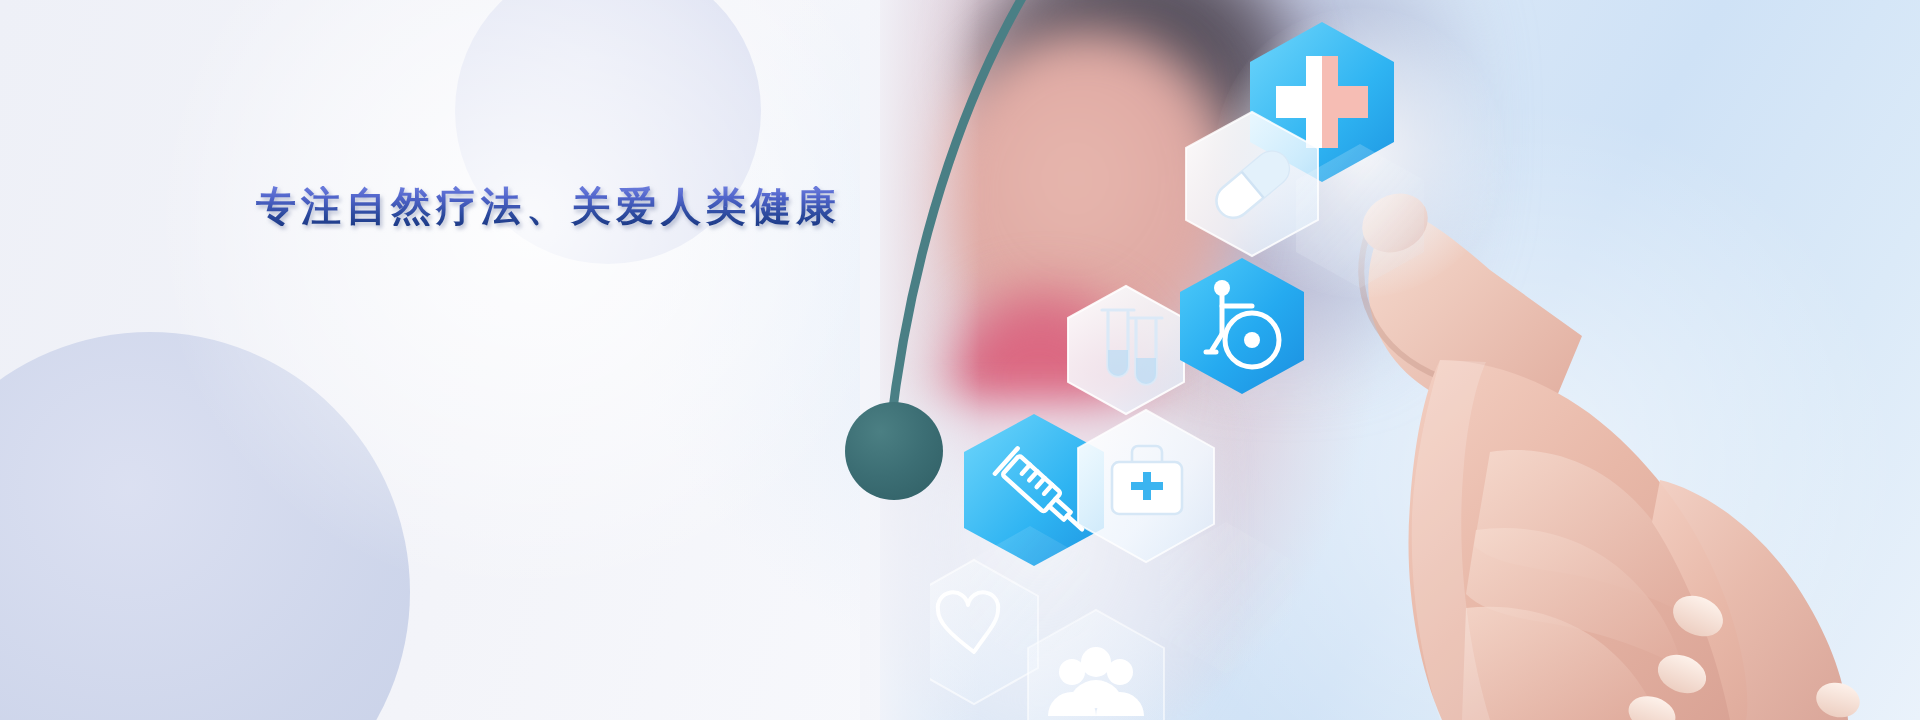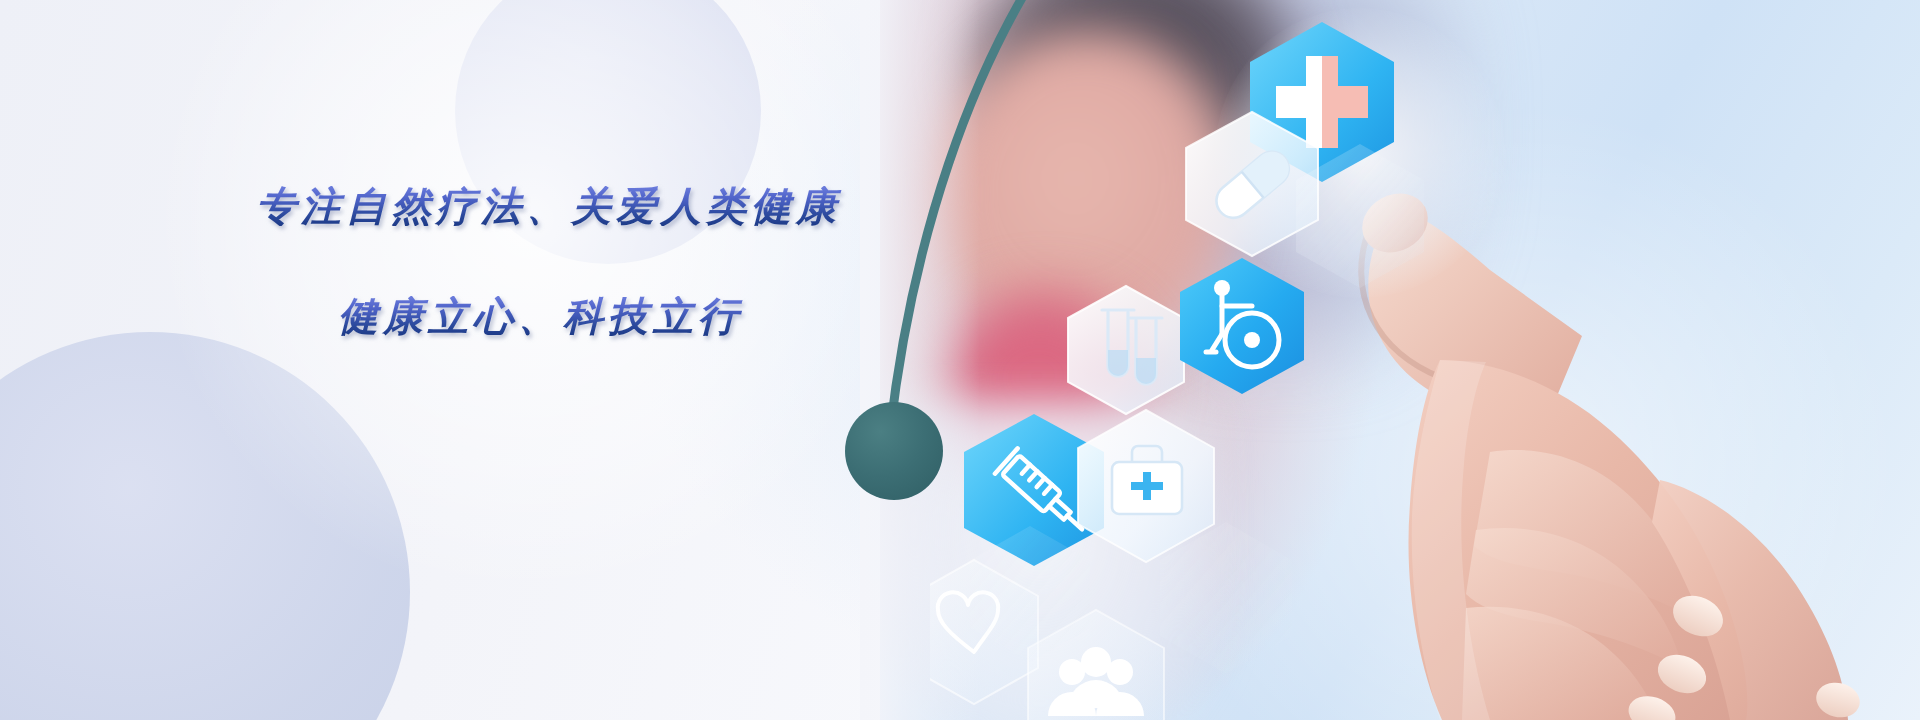--- a/index.html
+++ b/index.html
@@ -5,21 +5,20 @@
 <style>
   * { margin:0; padding:0; box-sizing:border-box; }
   html,body { width:1920px; height:720px; overflow:hidden; background:#fff; }
   body { font-family:"Liberation Sans","DejaVu Sans",sans-serif; }
 
   .banner {
     position:relative; width:1920px; height:720px; overflow:hidden;
     background:
       radial-gradient(900px 620px at 1280px 300px, rgba(214,232,248,.95) 0%, rgba(227,238,250,.5) 45%, rgba(240,243,250,0) 72%),
       linear-gradient(105deg,#eef0f7 0%,#f3f4f9 28%,#f7f8fc 52%,#eaf1fa 74%,#dce9f7 100%);
-    font-style: italic;
   }
 
   
   .deco { position:absolute; border-radius:50%; pointer-events:none; }
   .deco-top {
     left:455px; top:-42px; width:306px; height:306px;
     background:radial-gradient(circle at 42% 34%, #dee2f3 0%, #d7dcf0 55%, #d2d8ee 100%);
     opacity:.92;
   }
   .deco-bottom {
@@ -306,16 +305,15 @@
 
     <g opacity=".45">
       <polygon points="366,180 430,144 494,180 494,252 430,288 366,252" fill="url(#hexGhost)"></polygon>
       <polygon points="40,560 100,526 160,560 160,628 100,662 40,628" fill="url(#hexGhost)" opacity=".6"></polygon>
       <polygon points="230,560 296,522 362,560 362,636 296,674 230,636" fill="url(#hexGhost)" opacity=".5"></polygon>
     </g>
   </svg>
 
   <div class="headline">
     <div class="line line-1">专注自然疗法、关爱人类健康</div>
-    <div class="line line-2">健康立心、科技立行</div>
   </div>
 
 </div>
 
 </body></html>

